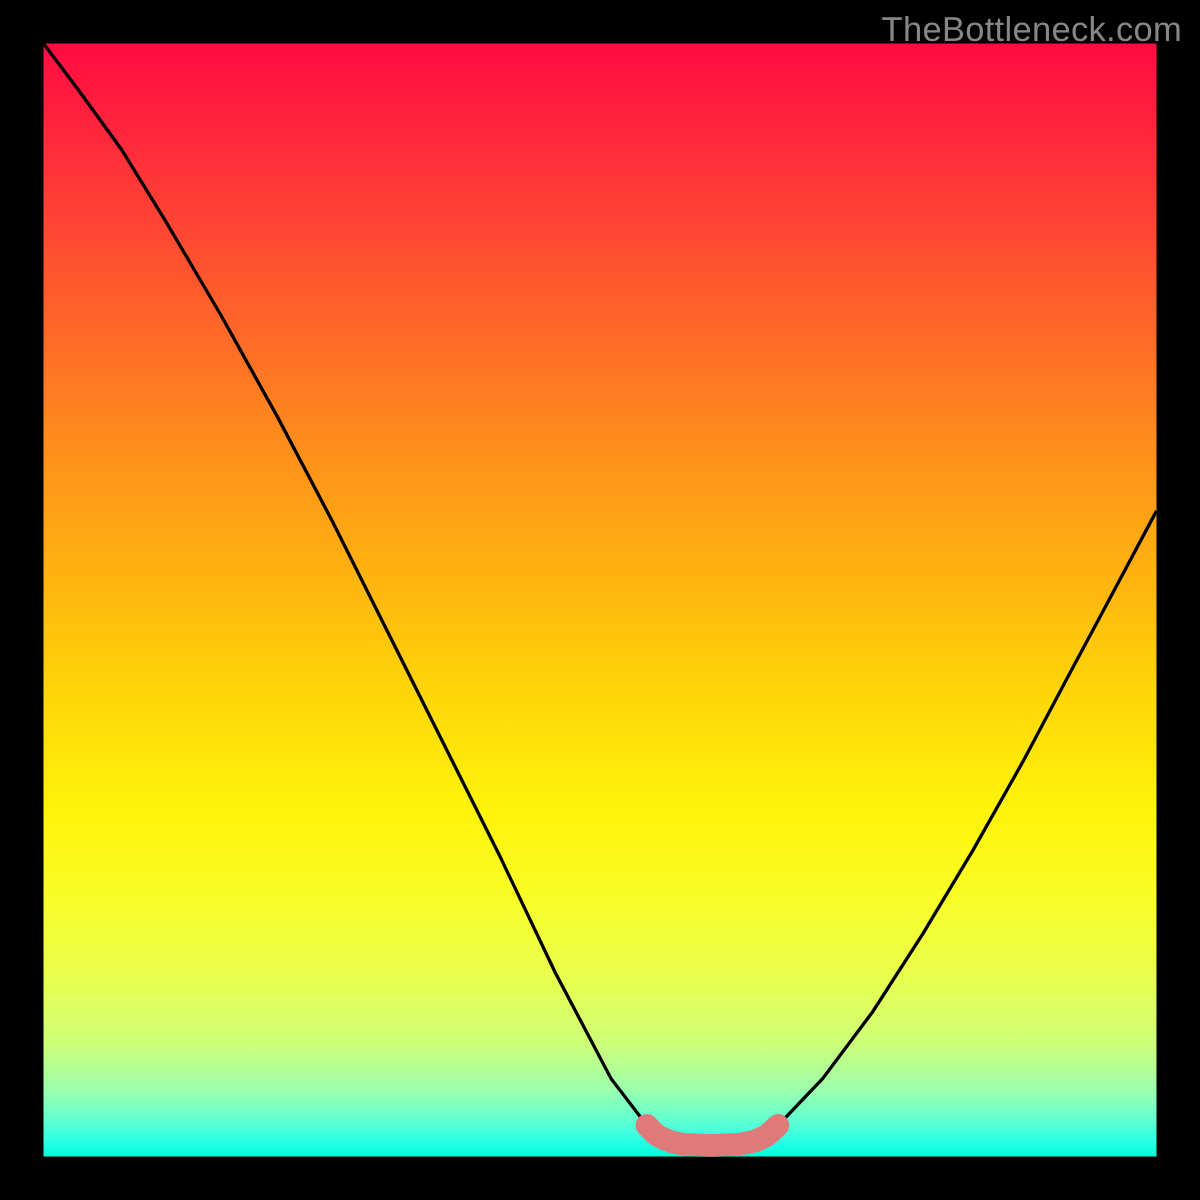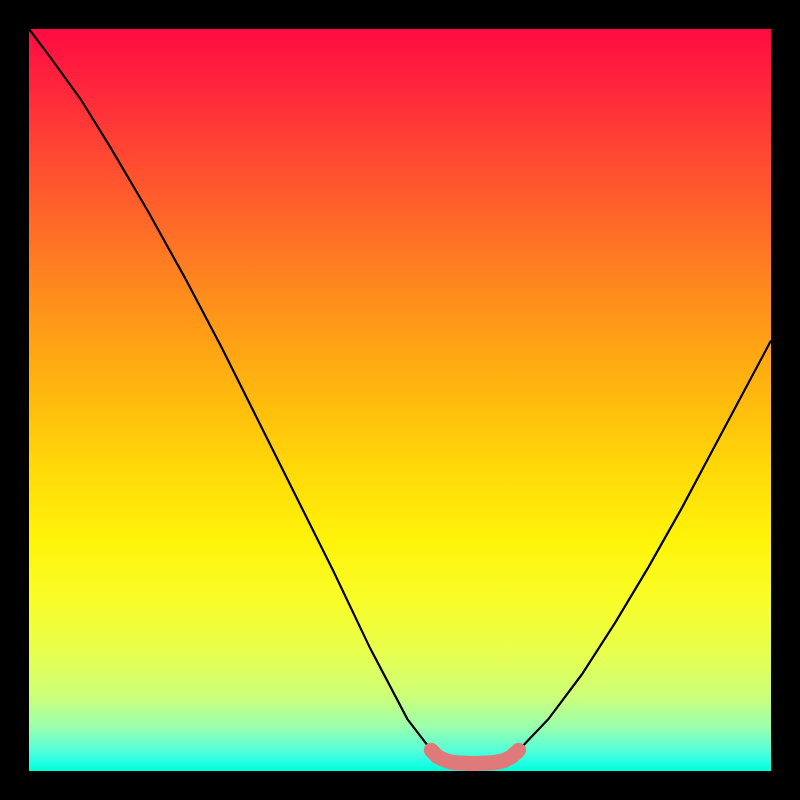--- a/index.html
+++ b/index.html
@@ -62,20 +62,21 @@
     overflow: visible;
   }
 </style>
 </head>
 <body>
 
 <div class="frame">
 
   <div class="plot"></div>
 
+  <div class="watermark">TheBottleneck.com</div>
 
   <svg class="curves" viewBox="0 0 742 742" preserveAspectRatio="none">
     <path d="M0.0 0.0 L22.3 29.7 L51.9 70.5 L81.6 118.7 L118.7 181.8 L155.8 248.6 L192.9 319.1 L230.0 393.3 L267.1 467.5 L304.2 541.7 L341.3 619.6 L378.4 690.1 L402.2 721.2" fill="none" stroke="#000" stroke-width="2.2"></path>
     <path d="M489.7 721.2 L519.4 690.1 L552.8 645.5 L586.2 593.6 L619.6 537.9 L653.0 478.6 L682.6 422.9 L712.3 367.3 L742.0 311.6" fill="none" stroke="#000" stroke-width="2.2"></path>
     <path d="M402.2 721.2 L408.1 727.2 L411.8 729.4 L419.2 732.4 L426.6 733.8 L445.2 734.6 L463.8 733.8 L474.9 731.6 L482.3 727.9 L489.7 721.2" fill="none" stroke="#e07a7a" stroke-width="15" stroke-linecap="round" stroke-linejoin="round"></path>
   </svg>
 
 </div>
 
 </body></html>

